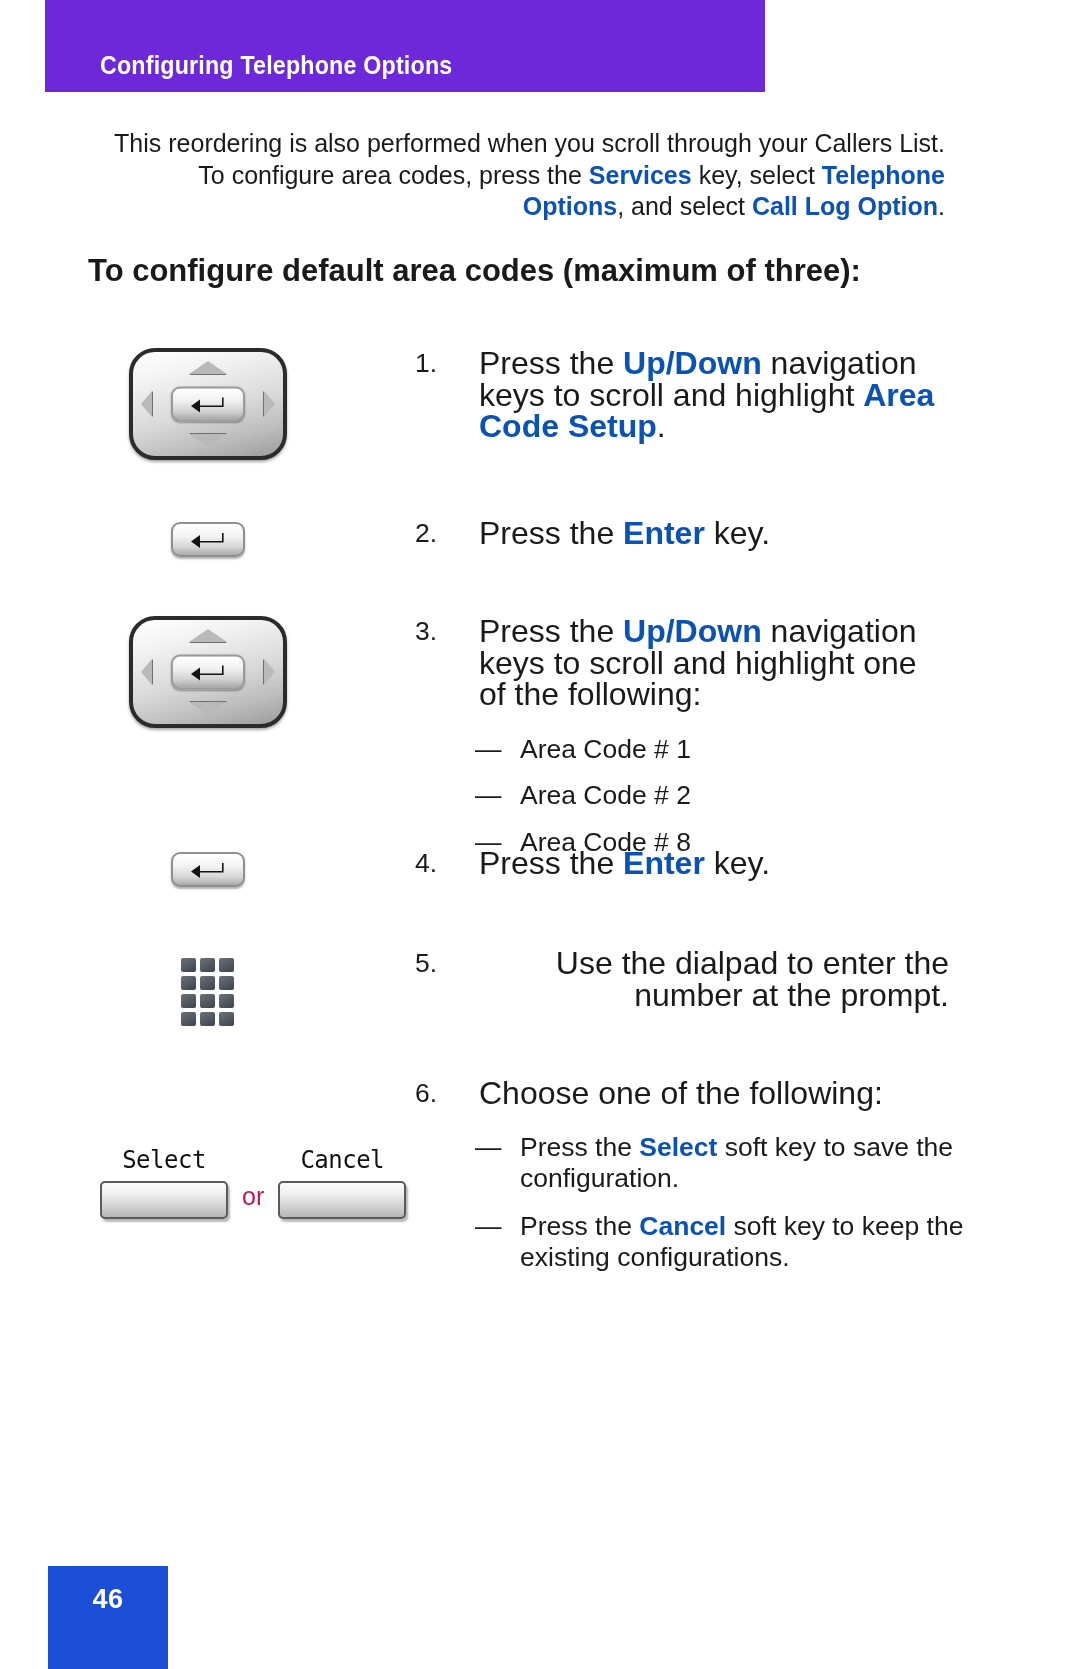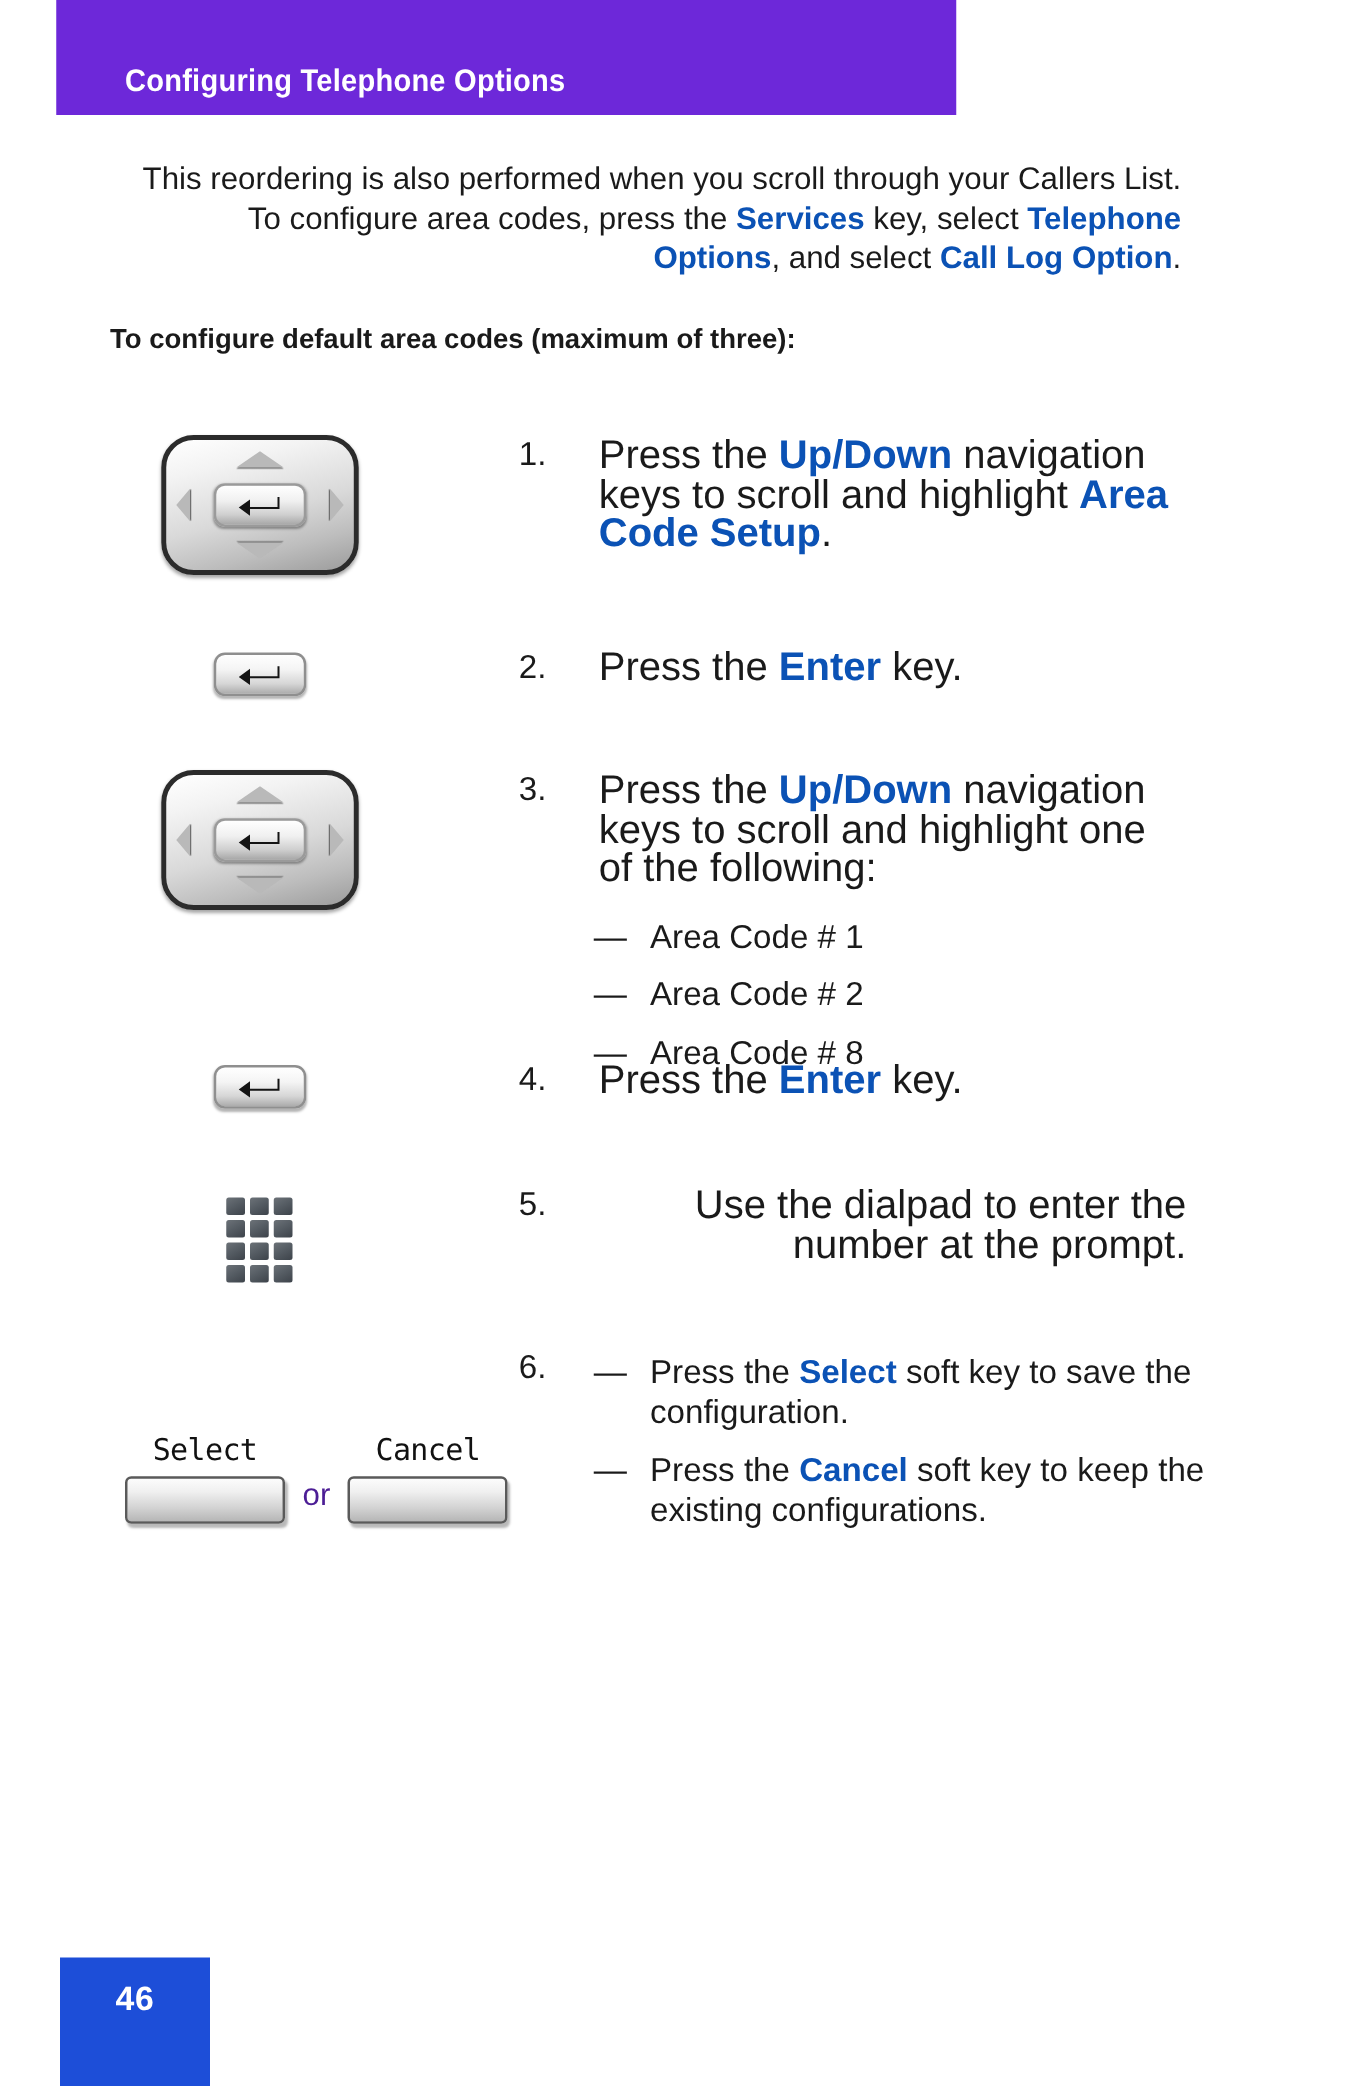--- a/index.html
+++ b/index.html
@@ -51,21 +51,21 @@
     color: #1a1a1a;
     text-align: right;
   }
   .blue { color: #0b52b5; font-weight: bold; }
 
   .subhead {
     position: absolute;
     left: 88px;
     top: 256px;
     width: 860px;
-    font-size: 22px;
+    font-size: 31px;
     font-weight: bold;
     color: #1a1a1a;
     line-height: 30px;
   }
 
   
   .steps {
     position: absolute;
     left: 0;
     top: 330px;
@@ -227,21 +227,21 @@
     width: 128px;
     height: 38px;
     border-radius: 5px;
     background: linear-gradient(180deg,#fcfcfc 0%,#f0f0f0 30%,#d3d3d3 68%,#b6b6b6 100%);
     border: 2px solid #5a5a5a;
     box-sizing: border-box;
     box-shadow: 2px 3px 2px rgba(0,0,0,0.28);
   }
   .softkey-or {
     font-size: 25px;
-    color: #4c1d95;
+    color: #be185d;
     margin: 0 14px 8px 14px;
     text-align: center;
   }
 
   
   .page-block {
     position: absolute;
     left: 48px;
     top: 1566px;
     width: 120px;
@@ -382,20 +382,21 @@
     <div class="step-body">
       <div class="step-num" style="position:absolute;left:415px;top:18px;">5.</div>
       <div class="step-text" style="padding-top:18px;text-align:right;">Use the dialpad to enter the number at the prompt.</div>
     </div>
   </div>
 
   <div class="step" style="height:210px;">
     <div class="step-icon"></div>
     <div class="step-body">
       <div class="step-num" style="position:absolute;left:415px;top:18px;">6.</div>
+      <div class="step-text" style="padding-top:18px;">Choose one of the following:</div>
 
       <div class="dash-item" style="margin-top:22px;">
         <span class="dash-mark">—</span>
         <span><span>Press the </span><span class="blue">Select</span><span> soft key to save the configuration.</span></span>
       </div>
 
       <div class="dash-item" style="margin-top:16px;">
         <span class="dash-mark">—</span>
         <span><span>Press the </span><span class="blue">Cancel</span><span> soft key to keep the existing configurations.</span></span>
       </div>

